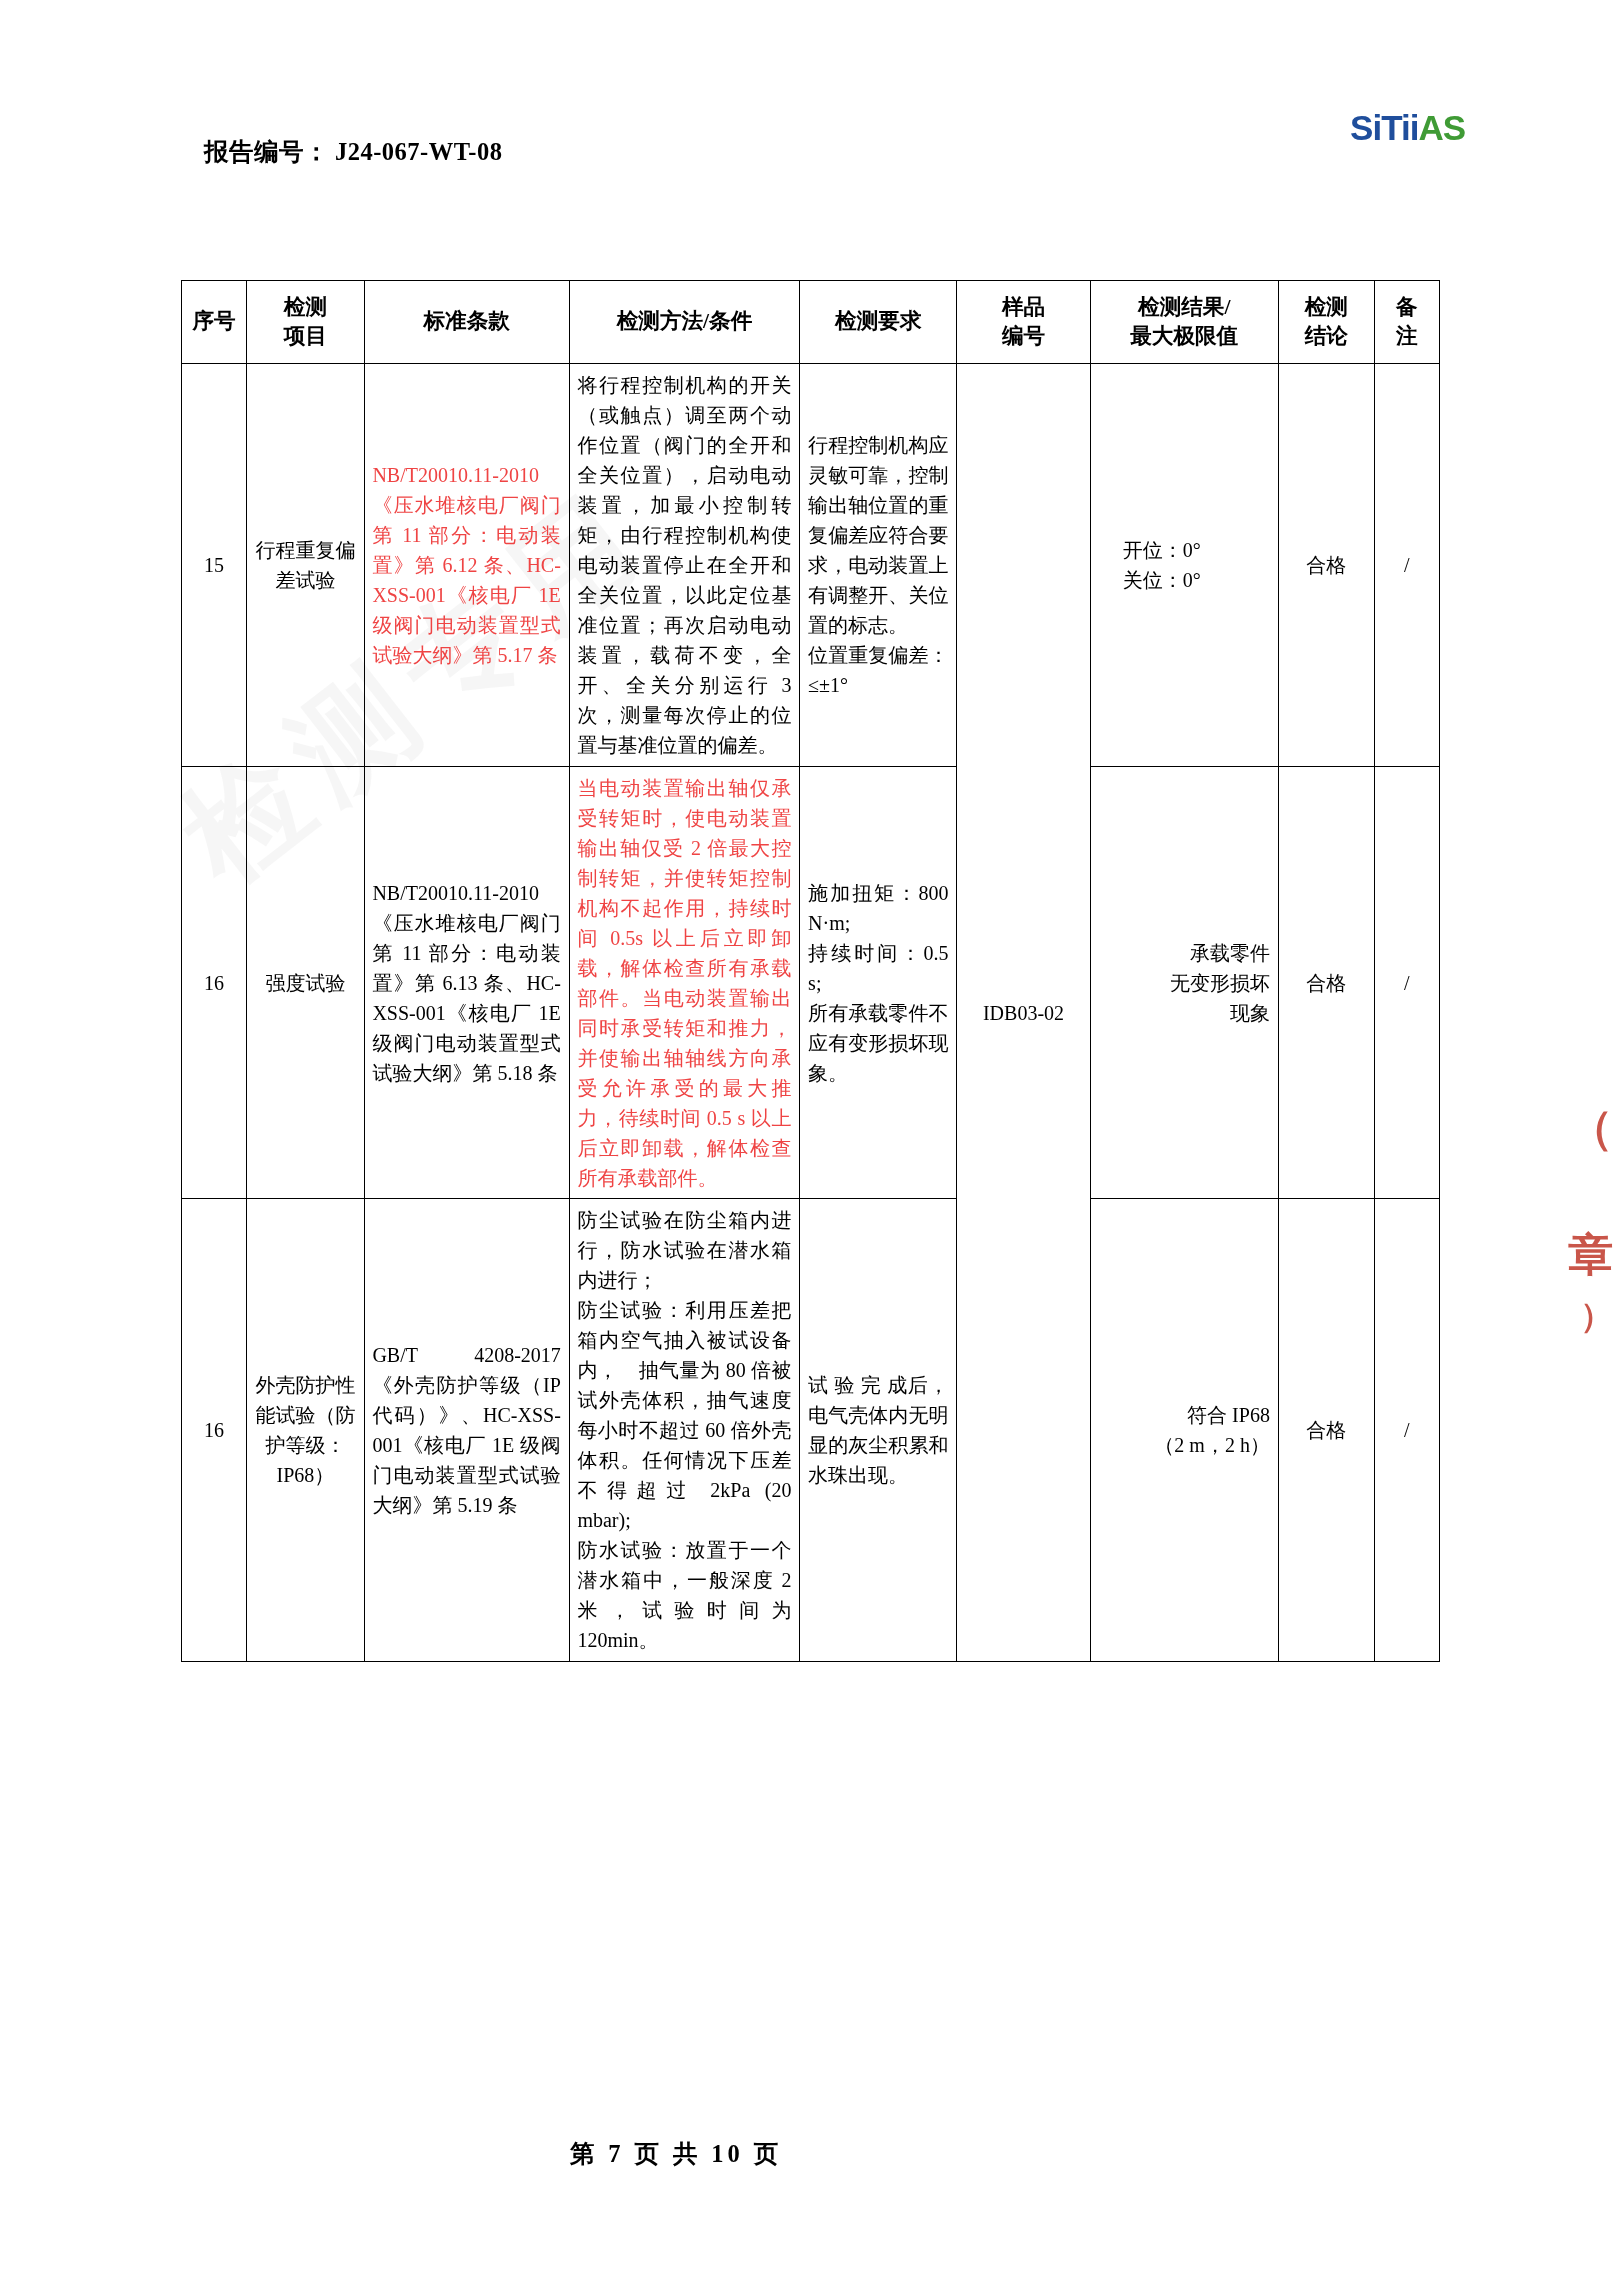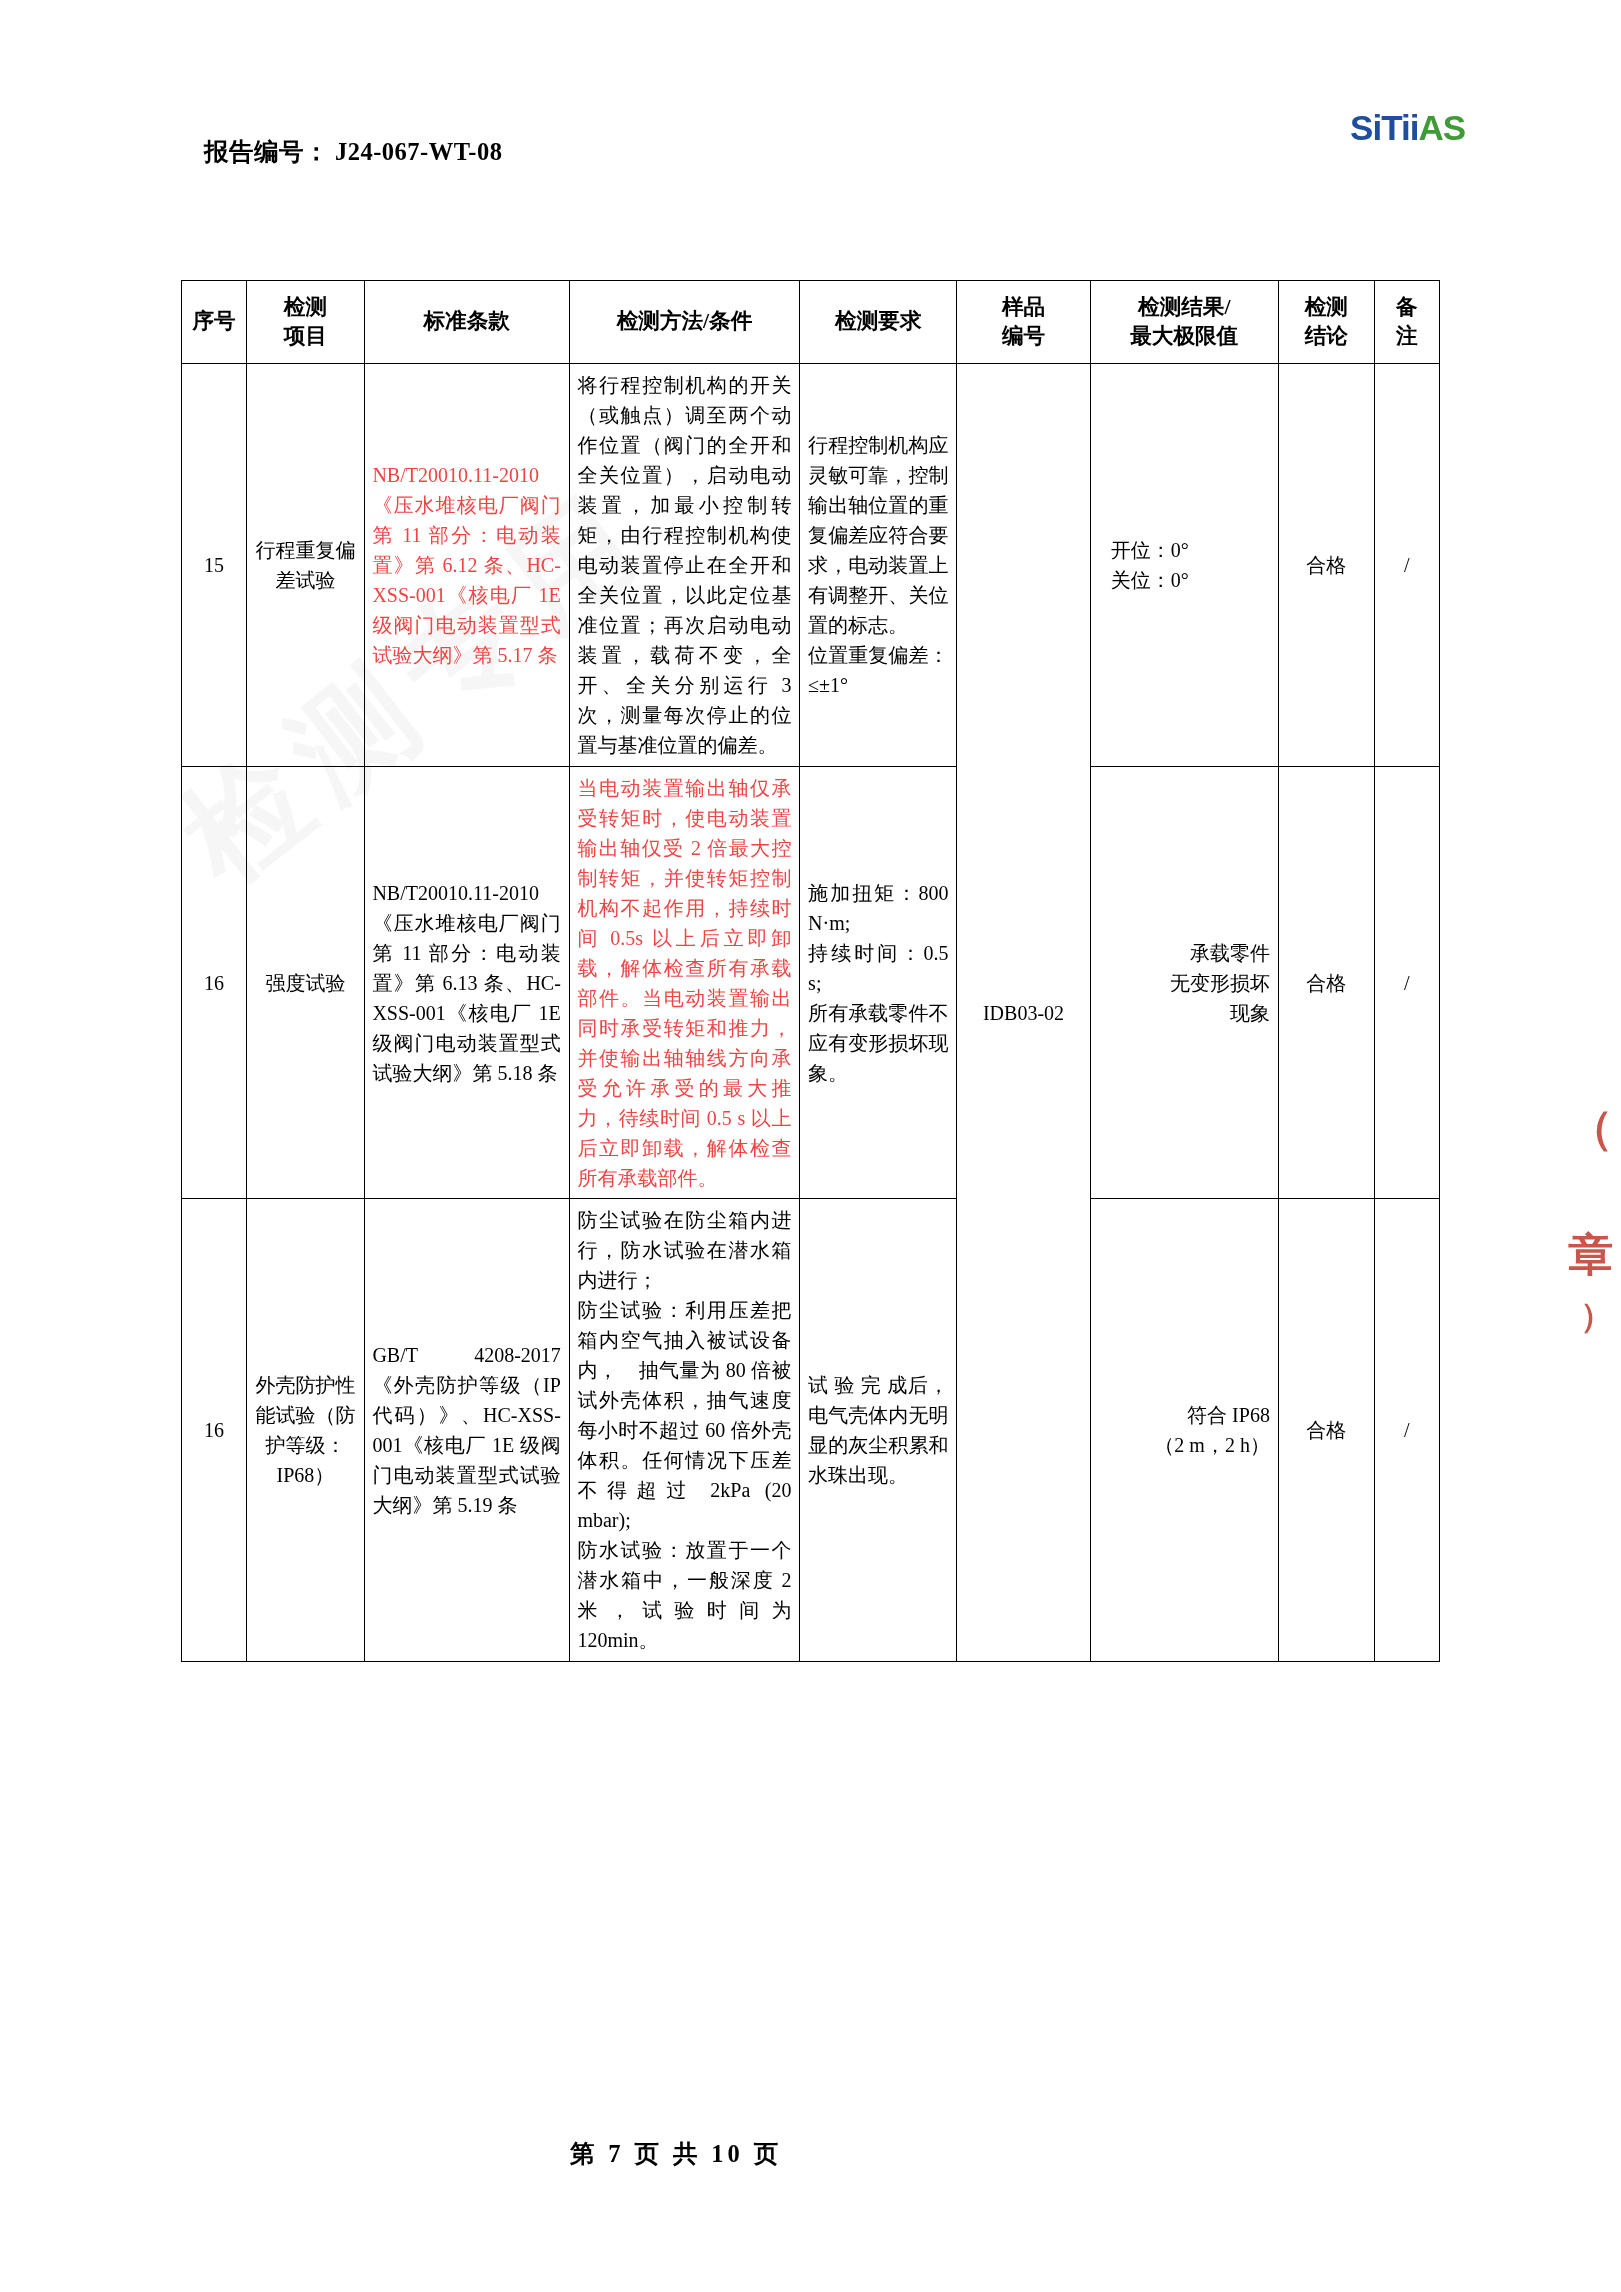--- a/index.html
+++ b/index.html
@@ -225,21 +225,21 @@
       <tbody>
 
         <tr>
           <td class="c-idx">15</td>
           <td class="c-item">行程重复偏差试验</td>
           <td class="c-std justify greyed">NB/T20010.11-2010《压水堆核电厂阀门第 11 部分：电动装置》第 6.12 条、HC-XSS-001《核电厂 1E 级阀门电动装置型式试验大纲》第 5.17 条</td>
           <td class="c-meth justify">将行程控制机构的开关（或触点）调至两个动作位置（阀门的全开和全关位置），启动电动装置，加最小控制转矩，由行程控制机构使电动装置停止在全开和全关位置，以此定位基准位置；再次启动电动装置，载荷不变，全开、全关分别运行 3 次，测量每次停止的位置与基准位置的偏差。</td>
           <td class="c-req justify" style="white-space:pre-line">行程控制机构应灵敏可靠，控制输出轴位置的重复偏差应符合要求，电动装置上有调整开、关位置的标志。
 位置重复偏差：≤±1°</td>
           <td class="c-sample" rowspan="3">IDB03-02</td>
-          <td class="c-res" style="white-space:pre-line; text-align:left; padding-left:20px">开位：0°
+          <td class="c-res" style="white-space:pre-line; text-align:left; padding-left:32px">开位：0°
 关位：0°</td>
           <td class="c-concl">合格</td>
           <td class="c-note">/</td>
         </tr>
 
         <tr>
           <td class="c-idx">16</td>
           <td class="c-item">强度试验</td>
           <td class="c-std justify">NB/T20010.11-2010《压水堆核电厂阀门第 11 部分：电动装置》第 6.13 条、HC-XSS-001《核电厂 1E 级阀门电动装置型式试验大纲》第 5.18 条</td>
           <td class="c-meth justify greyed">当电动装置输出轴仅承受转矩时，使电动装置输出轴仅受 2 倍最大控制转矩，并使转矩控制机构不起作用，持续时间 0.5s 以上后立即卸载，解体检查所有承载部件。当电动装置输出同时承受转矩和推力，并使输出轴轴线方向承受允许承受的最大推力，待续时间 0.5 s 以上后立即卸载，解体检查所有承载部件。</td>

